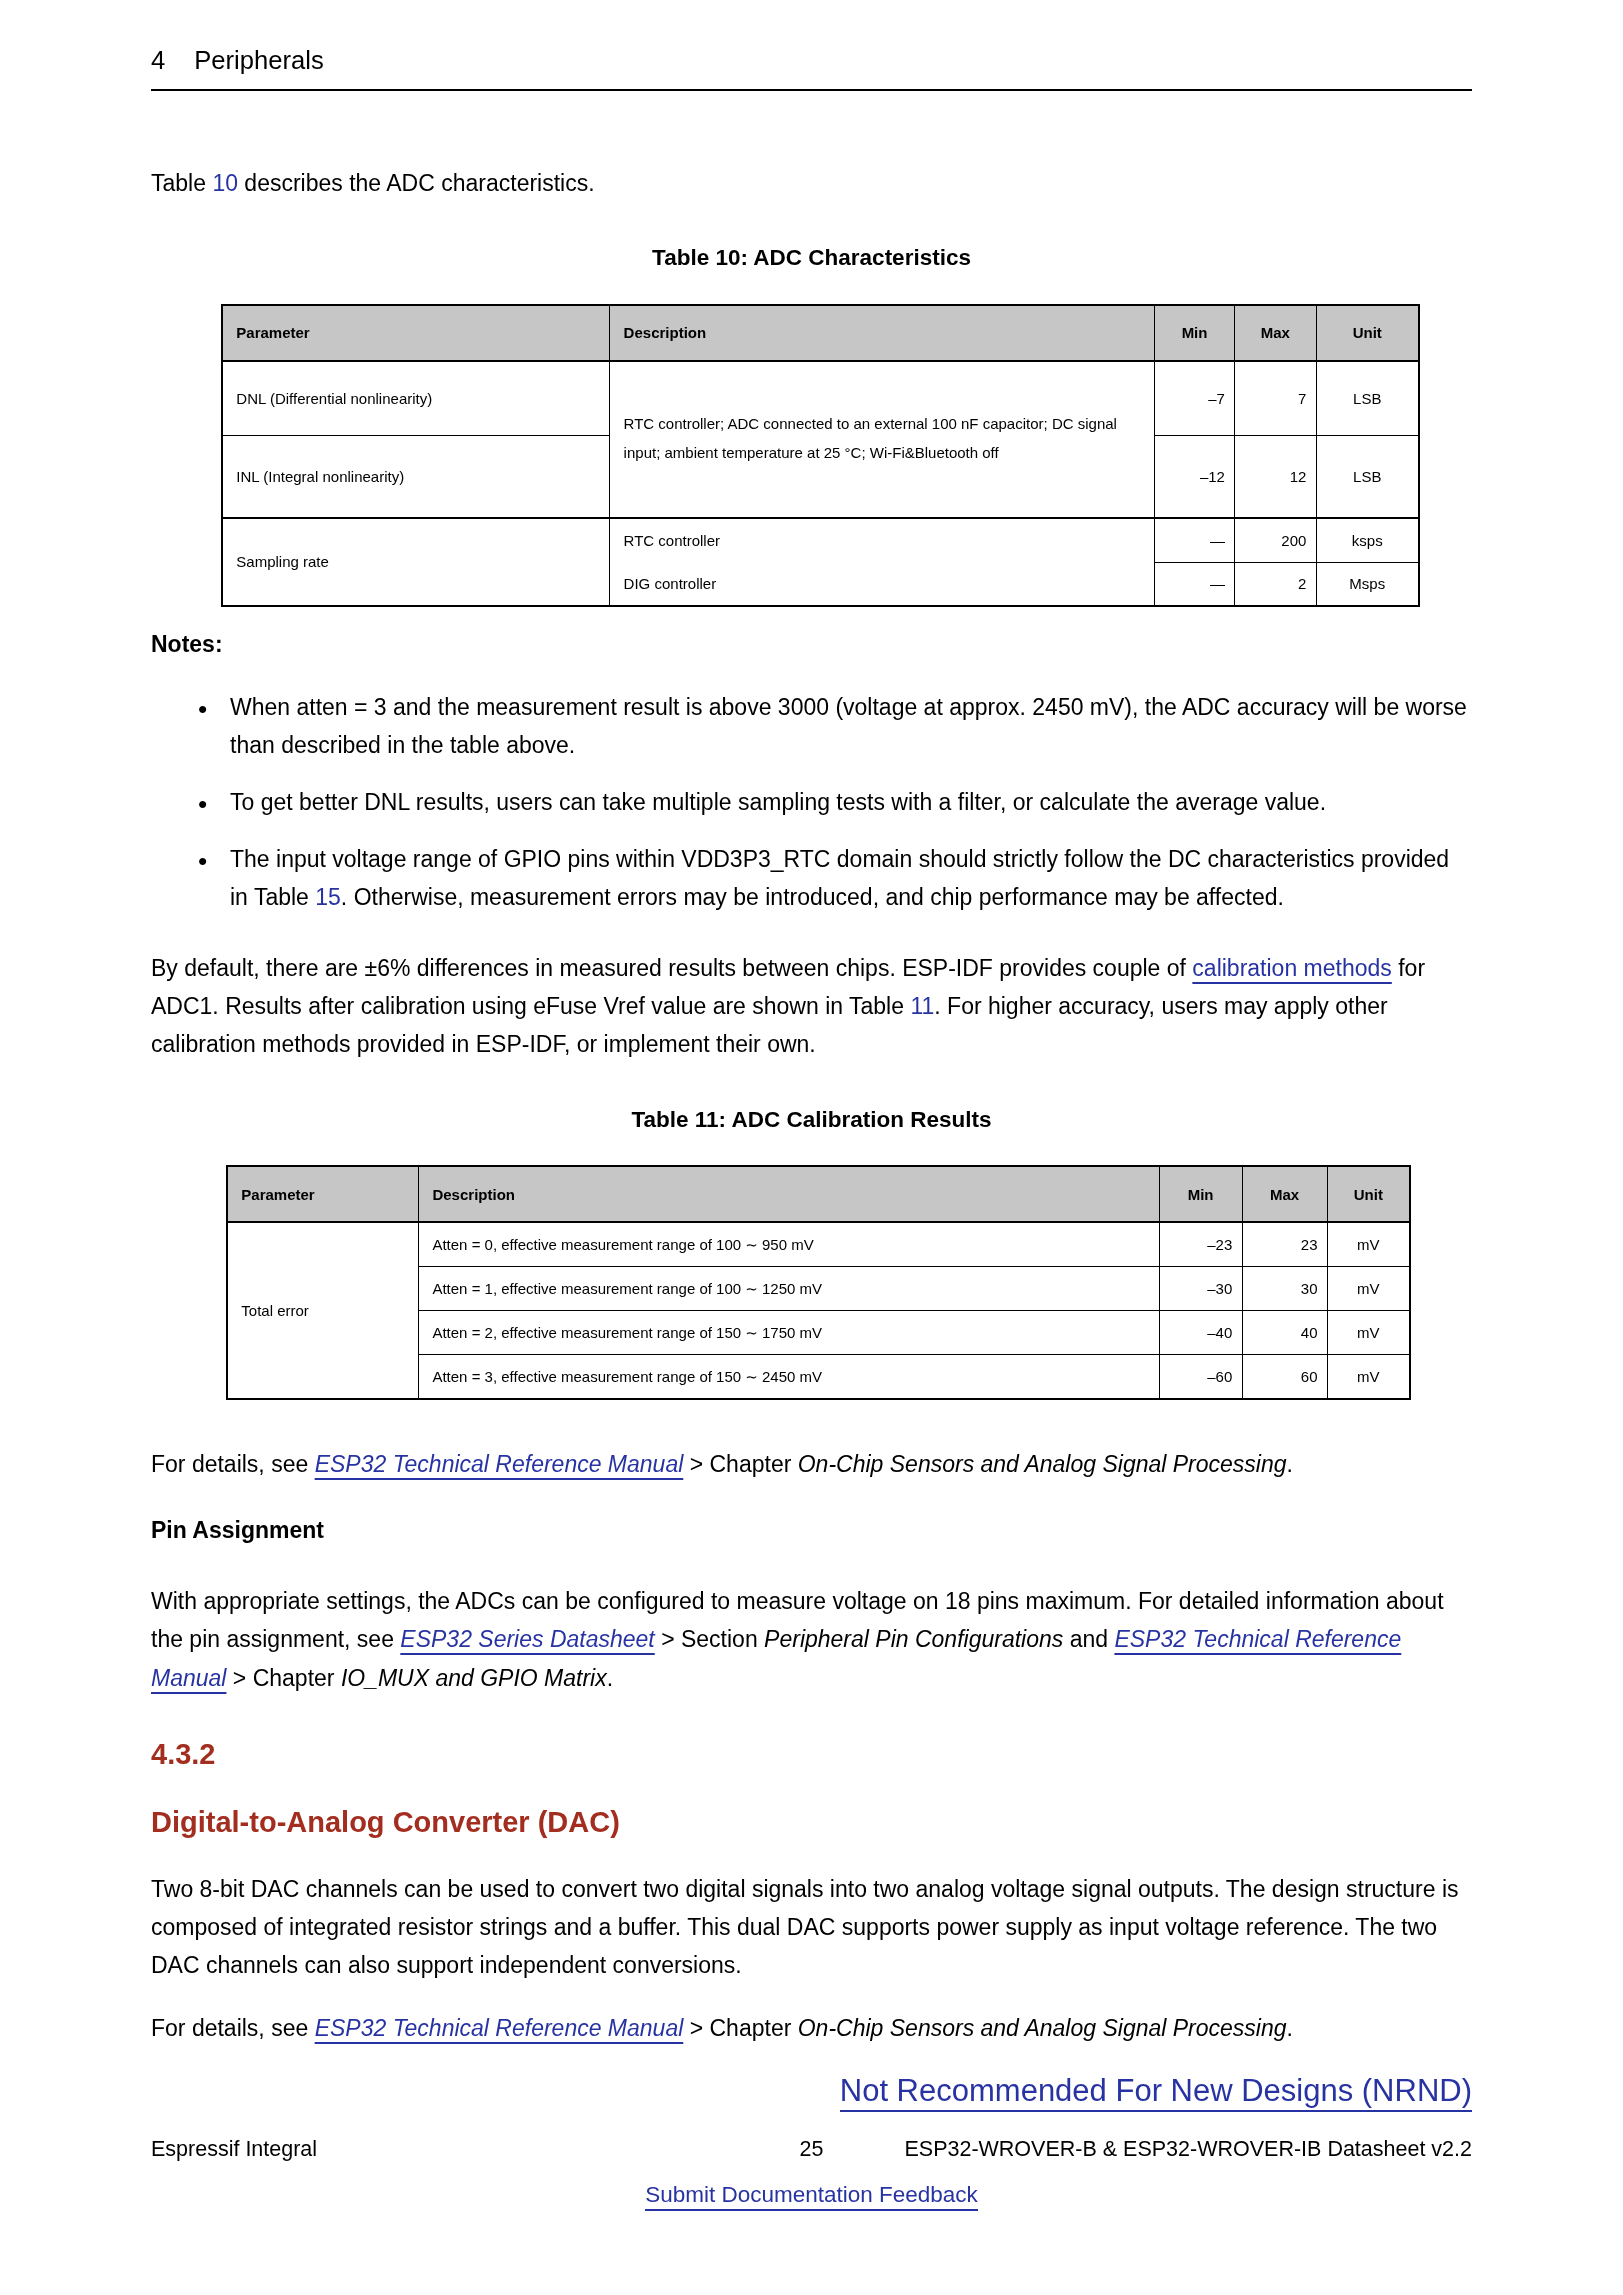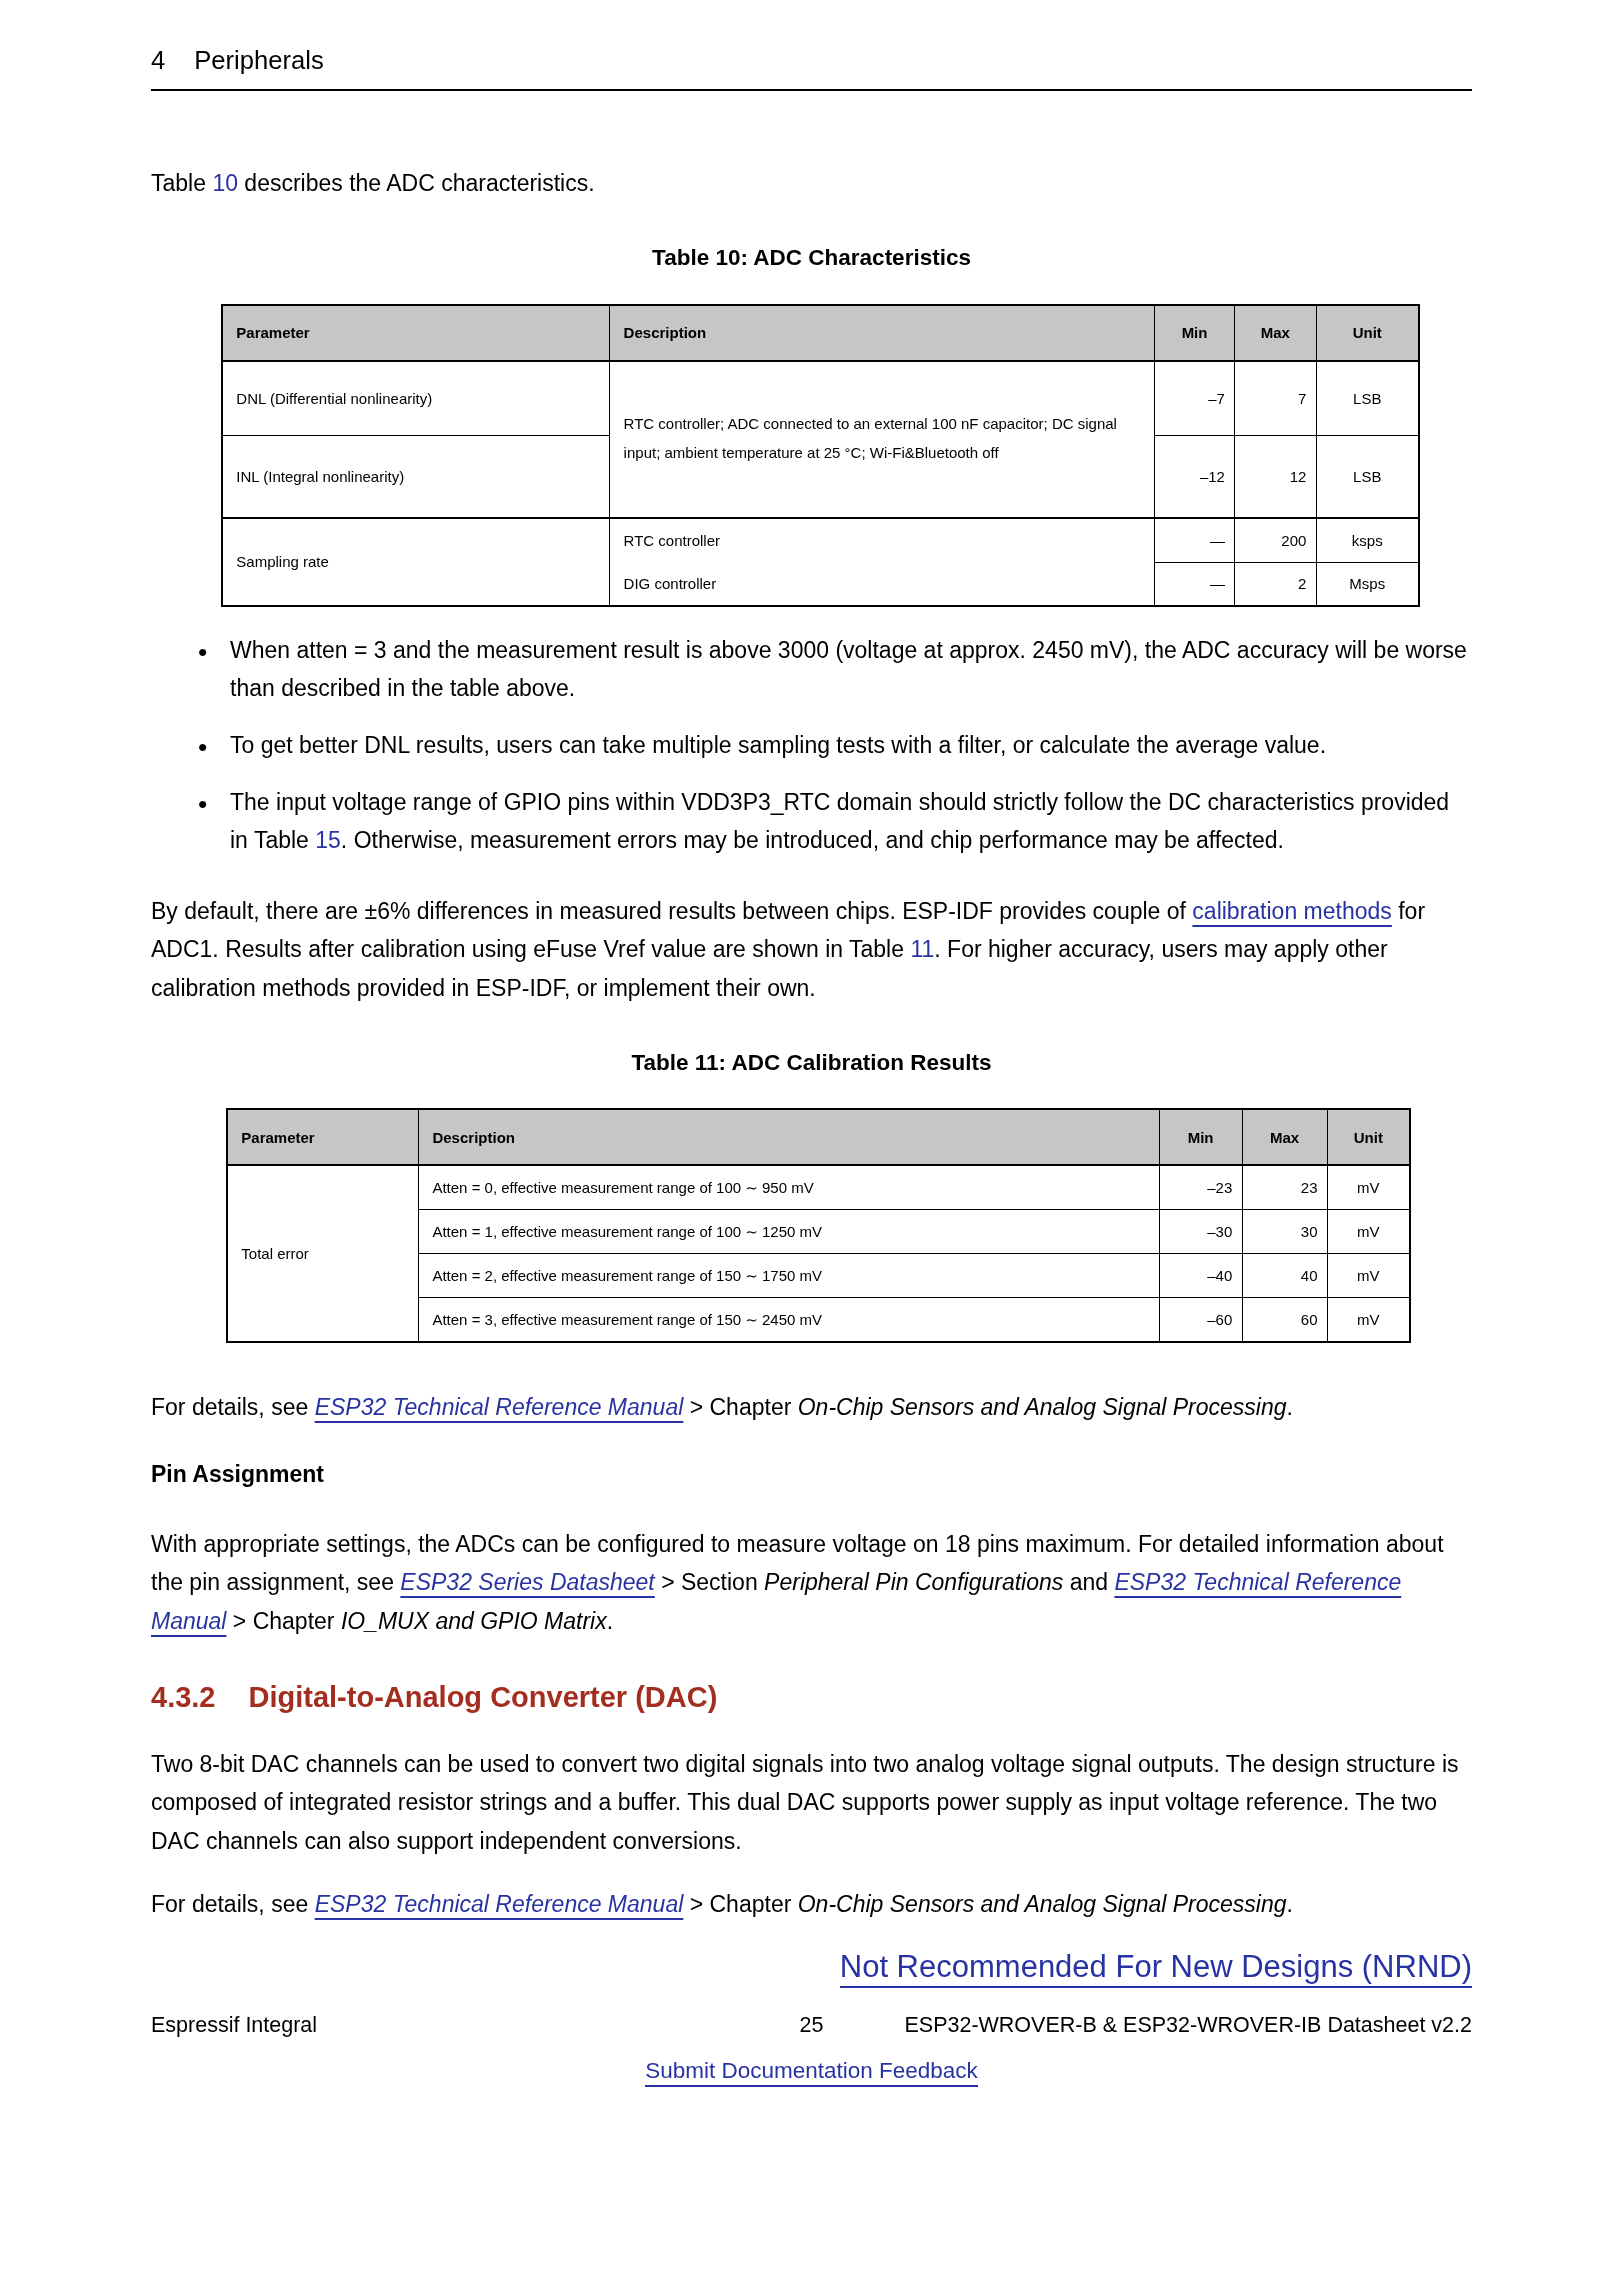--- a/index.html
+++ b/index.html
@@ -46,21 +46,21 @@
   ul.notes{list-style:none;margin:24.5px 0 0 0;padding:0;}
   ul.notes li{position:relative;padding-left:79px;margin-bottom:18.4px;}
   ul.notes li::before{content:"\2022";position:absolute;left:47px;top:-1px;font-size:1.15em;}
   .para{margin-top:32px;}
   
   .lnk{color:var(--link);text-decoration:none;cursor:pointer;}
   .it{font-style:italic;}
   .und{text-decoration:underline;text-decoration-thickness:1.5px;text-underline-offset:6.1px;}
   
   .subheading{margin-top:28px;font-weight:bold;}
-  .sec-heading{margin-top:40px;display:flex;gap:33px;color:var(--red);font-weight:bold;font-size:29px;line-height:1.2;}
+  .sec-heading{margin-top:40px;display:flex;gap:33px;color:var(--red);font-weight:bold;font-size:29px;line-height:1.2;flex-direction:column;}
   
   .nrnd{margin-top:17.4px;text-align:right;font-size:31px;}
   .biglink{color:var(--link);text-decoration:none;border-bottom:2px solid var(--link);padding-bottom:2px;cursor:pointer;}
   .footer-row{margin-top:15.3px;display:grid;grid-template-columns:1fr auto 1fr;font-size:21.5px;align-items:baseline;}
   .footer-right{text-align:right;}
   .footer-center{text-align:center;}
   .feedback{margin-top:8.2px;text-align:center;font-size:22.5px;}
 </style>
 </head>
 <body>
@@ -118,20 +118,21 @@
         </tr>
         <tr>
           <td class="nb h-s2">DIG controller</td>
           <td class="bt3 r h-s2">—</td>
           <td class="bt3 r h-s2">2</td>
           <td class="bt3 c h-s2">Msps</td>
         </tr>
       </tbody>
     </table>
 
+    <div class="notes-label">Notes:</div>
     <ul class="notes">
       <li><span>When atten = 3 and the measurement result is above 3000 (voltage at approx. 2450 mV), the ADC accuracy will be worse than described in the table above.</span></li>
       <li><span>To get better DNL results, users can take multiple sampling tests with a filter, or calculate the average value.</span></li>
       <li><span>The input voltage range of GPIO pins within VDD3P3_RTC domain should strictly follow the DC characteristics provided in Table </span><a class="lnk">15</a><span>. Otherwise, measurement errors may be introduced, and chip performance may be affected.</span></li>
     </ul>
 
     <div class="para"><span>By default, there are ±6% differences in measured results between chips. ESP-IDF provides couple of </span><a class="lnk und">calibration methods</a><span> for ADC1. Results after calibration using eFuse Vref value are shown in Table </span><a class="lnk">11</a><span>. For higher accuracy, users may apply other calibration methods provided in ESP-IDF, or implement their own.</span></div>
 
     <div class="tbl-caption">Table 11: ADC Calibration Results</div>
 

